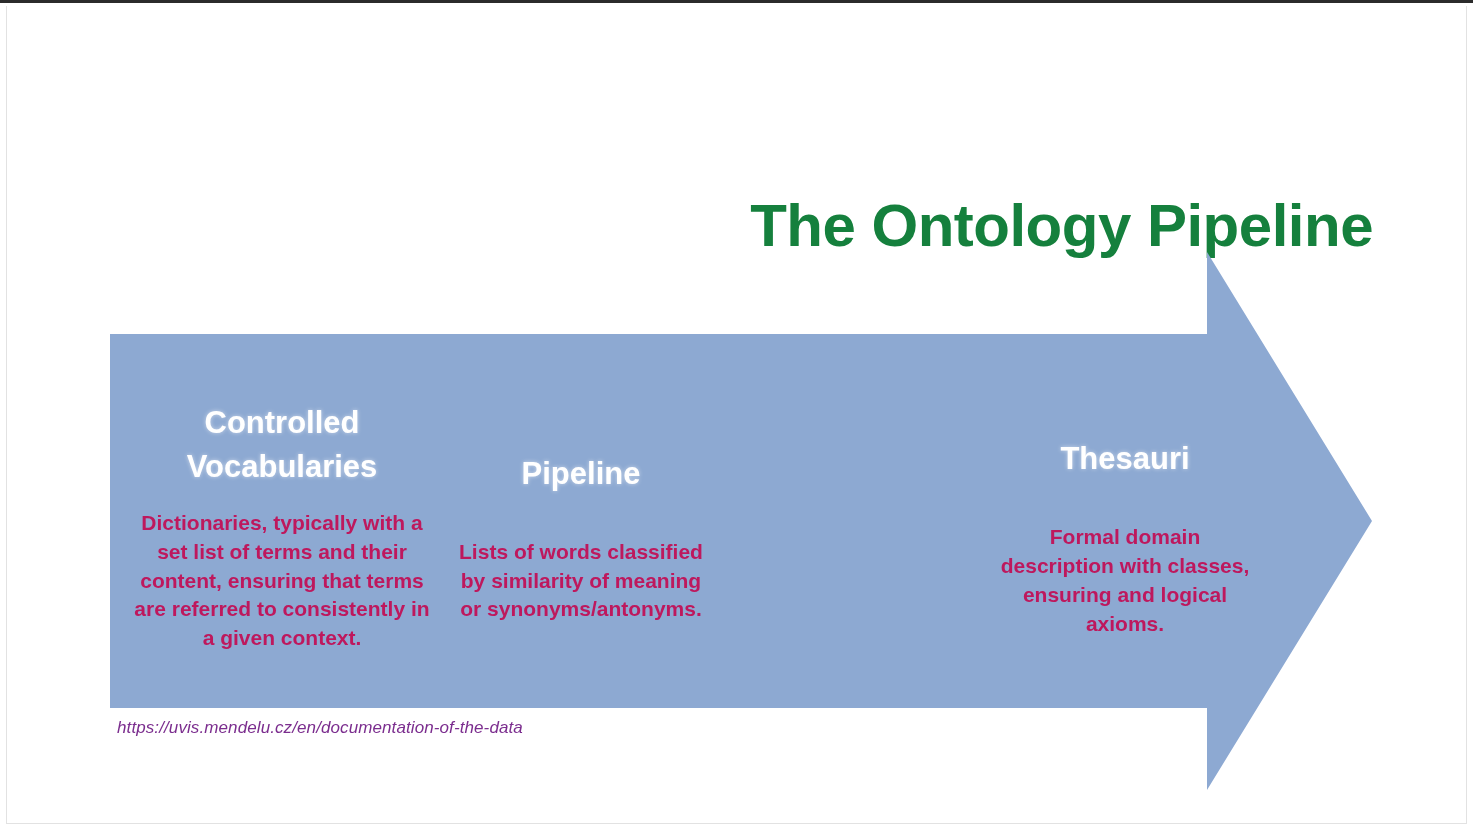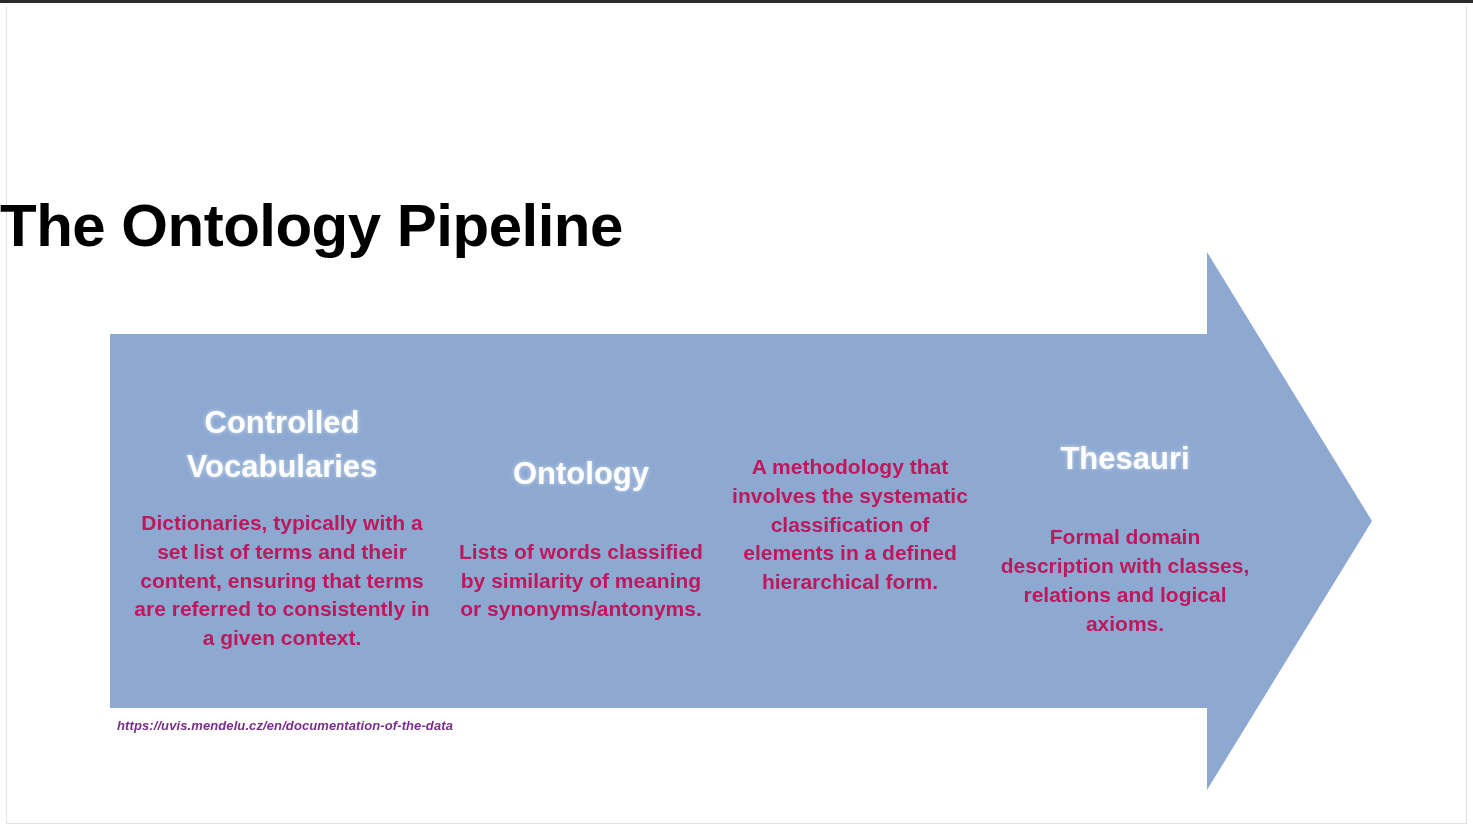--- a/index.html
+++ b/index.html
@@ -38,25 +38,25 @@
     box-sizing: border-box;
     pointer-events: none;
   }
 
   
   .title {
     position: absolute;
     left: 0;
     top: 196px;
     width: 1373px;
-    text-align: left;
+    text-align: right;
     font-size: 60px;
     font-weight: 700;
     letter-spacing: -0.5px;
-    color: #000000;
+    color: #15803d;
     line-height: 1.0;
     white-space: nowrap;
   }
 
   
   .arrow-wrap {
     position: absolute;
     left: 0;
     top: 0;
     width: 1473px;
@@ -117,23 +117,23 @@
     font-weight: 700;
     color: #be185d;
     line-height: 1.37;
   }
 
   
   .source-url {
     position: absolute;
     left: 117px;
     top: 718px;
-    font-size: 13px;
+    font-size: 17px;
     font-style: italic;
-    font-weight: 700;
+    font-weight: 400;
     color: #7b2d8e;
     letter-spacing: 0.1px;
     white-space: nowrap;
   }
 </style>
 </head>
 <body>
 
 <div class="slide">
 
@@ -152,33 +152,32 @@
 
     <div class="col col-0">
       <div class="col-head">
         <span>Controlled Vocabularies</span>
       </div>
       <div class="col-body">Dictionaries, typically with a set list of terms and their content, ensuring that terms are referred to consistently in a given context.</div>
     </div>
 
     <div class="col col-1">
       <div class="col-head">
-        <span>Ontology</span>
+        <span>Pipeline</span>
       </div>
       <div class="col-body">Lists of words classified by similarity of meaning or synonyms/antonyms.</div>
     </div>
 
     <div class="col col-2">
-      <div class="col-body">A methodology that involves the systematic classification of elements in a defined hierarchical form.</div>
     </div>
 
     <div class="col col-3">
       <div class="col-head">
         <span>Thesauri</span>
       </div>
-      <div class="col-body">Formal domain description with classes, relations and logical axioms.</div>
+      <div class="col-body">Formal domain description with classes, ensuring and logical axioms.</div>
     </div>
 
   </div>
 
   <div class="source-url">https://uvis.mendelu.cz/en/documentation-of-the-data</div>
 
 </div>
 
 </body></html>

